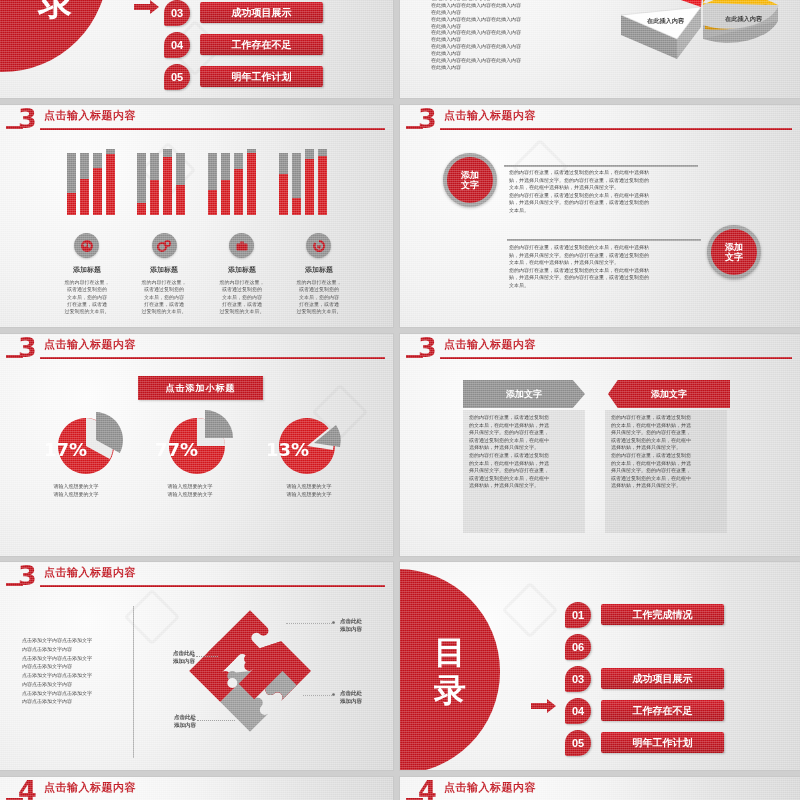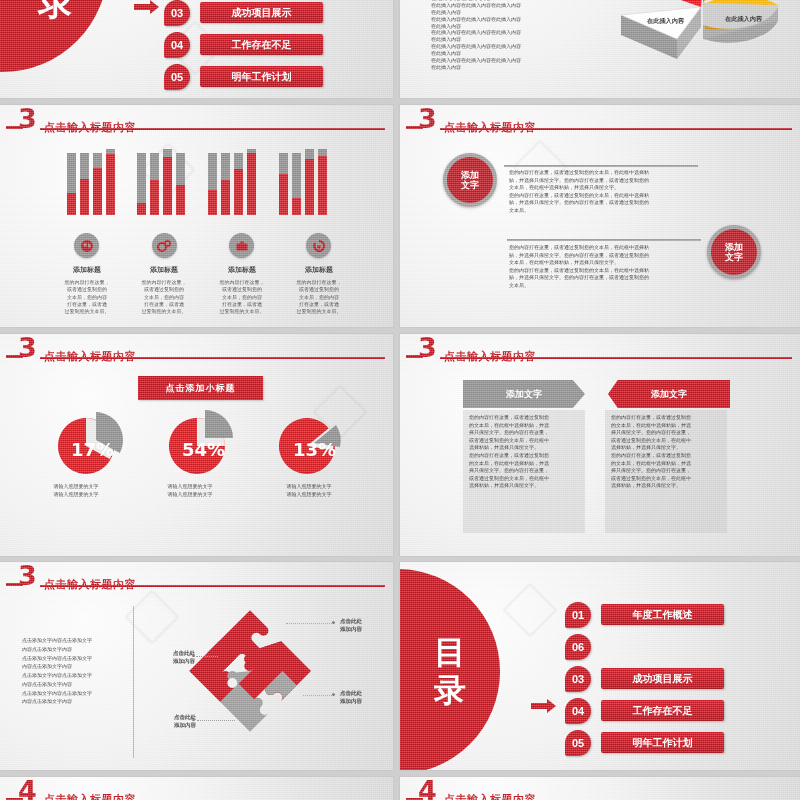--- a/index.html
+++ b/index.html
@@ -34,21 +34,21 @@
 
   
   .head{position:absolute;left:0;top:0;right:0;height:28px;}
   .head .num{
     position:absolute;left:18px;top:0px;
     font-size:27px;font-weight:bold;color:#c1121c;line-height:27px;
     font-family:"DejaVu Sans",sans-serif;
   }
   .head .dash{position:absolute;left:6px;top:21px;width:17px;height:3px;background:#c1121c;}
   .head .ttl{
-    position:absolute;left:44px;top:15px;
+    position:absolute;left:44px;top:3px;
     font-size:11px;font-weight:bold;color:#c1121c;letter-spacing:.5px;
   }
   .head .rule{position:absolute;left:40px;right:8px;top:23px;height:2px;background:#c1121c;}
 
   
   .toc-circle{
     position:absolute;border-radius:50%;background:#c1121c;
   }
   .toc-word{
     position:absolute;color:#fff;font-weight:bold;text-align:center;
@@ -102,21 +102,21 @@
   .para{position:absolute;font-size:5px;line-height:1.52;color:#2b2b2b;white-space:pre-line;text-align:justify;}
 
   
   .subttl{
     position:absolute;background:#c1121c;color:#fff;font-size:9px;font-weight:bold;
     display:flex;align-items:center;justify-content:center;letter-spacing:1px;
     box-shadow:1px 1px 2px rgba(0,0,0,.2);
   }
   .pieblock{position:absolute;width:70px;height:82px;}
   .pct{
-    position:absolute;width:100%;text-align:right;color:#fff;
+    position:absolute;width:100%;text-align:left;color:#fff;
     font-size:18px;font-weight:bold;font-family:"DejaVu Sans",sans-serif;
   }
   .pcap{position:absolute;width:100%;text-align:center;font-size:5px;line-height:1.5;color:#2d2d2d;white-space:pre-line;}
 
   
   .banner{
     position:absolute;height:28px;color:#fff;font-size:9px;font-weight:bold;
     display:flex;align-items:center;justify-content:center;
   }
   .banner.grey{background:#8d8d8d;clip-path:polygon(0 0,90% 0,100% 50%,90% 100%,0 100%);}
@@ -364,21 +364,21 @@
       <div class="pcap" style="top:75px;left:-9px;">请输入您想要的文字
 请输入您想要的文字</div>
     </div>
 
     <div class="pieblock" style="left:163px;top:74px;">
       <svg width="86" height="74" viewBox="0 0 86 74">
         <path d="M34,38 m0,-28 a28,28 0 1 1 -0.1,0 Z" fill="#d4161c"></path>
         <path d="M34,38 L34,10 A28,28 0 0 1 62,38 Z" fill="#e9e9e9"></path>
         <path d="M42,30 L42,2 A28,28 0 0 1 70,30 Z" fill="#8c8c8c"></path>
       </svg>
-      <div class="pct" style="top:31px;left:-8px;">54%</div>
+      <div class="pct" style="top:31px;left:-8px;">77%</div>
       <div class="pcap" style="top:75px;left:-8px;">请输入您想要的文字
 请输入您想要的文字</div>
     </div>
 
     <div class="pieblock" style="left:275px;top:74px;">
       <svg width="82" height="74" viewBox="0 0 82 74">
         <path d="M32,38 m0,-28 a28,28 0 1 1 -0.1,0 Z" fill="#d4161c"></path>
         <path d="M32,38 L54,20 A28,28 0 0 1 58,42 Z" fill="#e9e9e9"></path>
         <path d="M39,35 L61,17 A28,28 0 0 1 65,39 Z" fill="#8c8c8c"></path>
       </svg>
@@ -483,21 +483,21 @@
     <div class="toc-circle" style="left:-105px;top:7px;width:205px;height:205px;"></div>
     <div class="toc-word" style="left:22px;top:74px;width:56px;font-size:32px;">目</div>
     <div class="toc-word" style="left:22px;top:112px;width:56px;font-size:32px;">录</div>
 
     <div class="toc-rows" style="left:165px;top:40px;width:200px;">
       <div class="arrow-body" style="left:-34px;top:101px;width:16px;height:6px;"></div>
       <div class="arrow-r" style="left:-18px;top:97px;border-top:7px solid transparent;border-bottom:7px solid transparent;border-left:9px solid #c1121c;"></div>
 
       <div class="toc-row" style="top:0px;height:26px;width:100%;padding-left:6px;">
         <div class="badge">01</div>
-        <div class="bar">年度工作概述</div>
+        <div class="bar">工作完成情况</div>
       </div>
       <div class="toc-row" style="top:32px;height:26px;width:100%;">
         <div class="badge">06</div>
       </div>
       <div class="toc-row" style="top:64px;height:26px;width:100%;">
         <div class="badge">03</div>
         <div class="bar">成功项目展示</div>
       </div>
       <div class="toc-row" style="top:96px;height:26px;width:100%;">
         <div class="badge">04</div>

